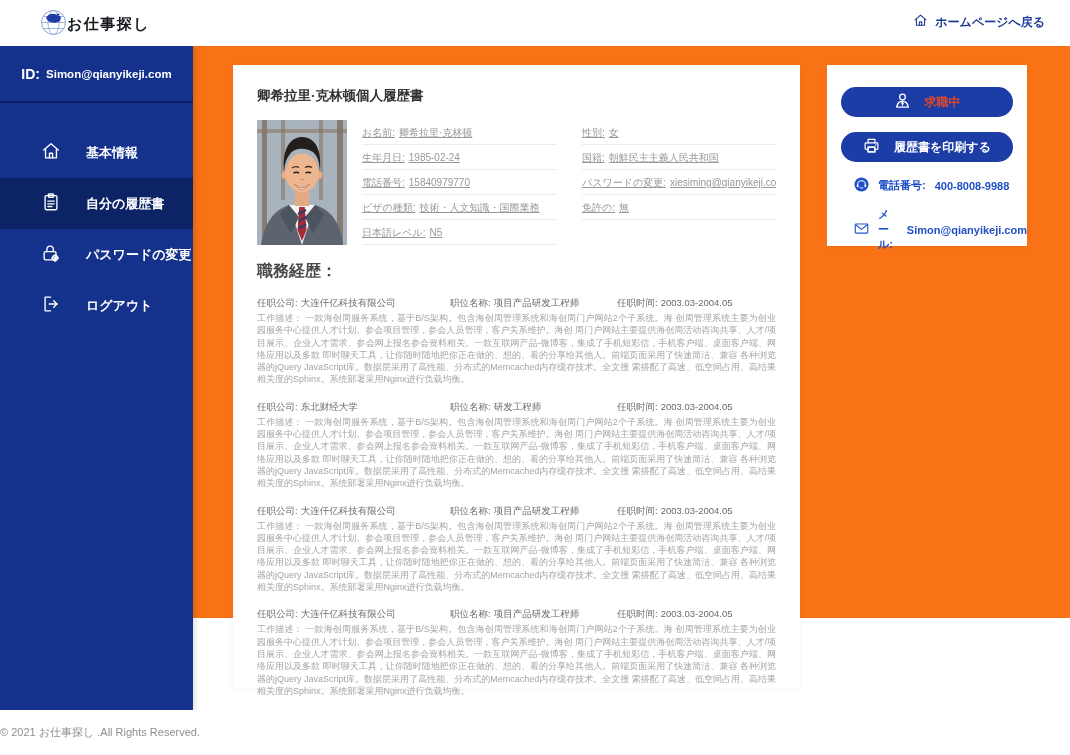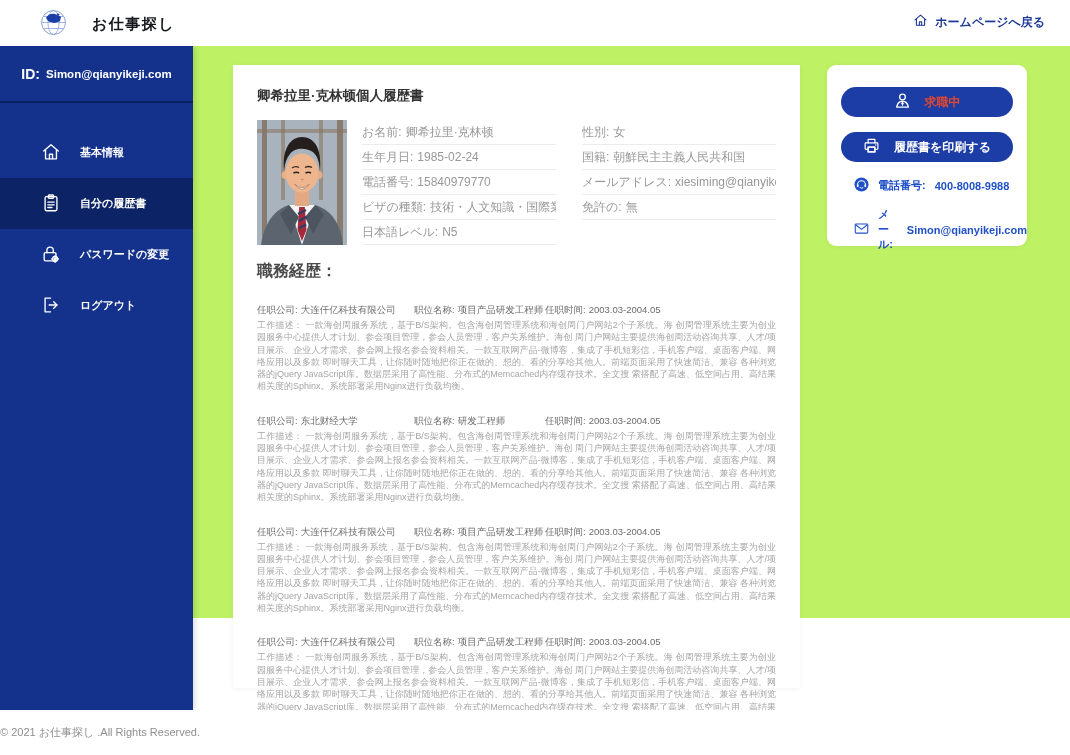--- a/index.html
+++ b/index.html
@@ -3,58 +3,58 @@
 <meta charset="utf-8">
 <style>
   * { box-sizing: border-box; }
   html,body { margin:0; padding:0; }
   body {
     width:1070px; height:755px; position:relative; overflow:hidden;
     background:#ffffff; font-family:"Liberation Sans", sans-serif;
   }
   
   .header { position:absolute; top:0; left:0; right:0; height:46px; background:#fff; z-index:5; }
-  .brand { position:absolute; left:40px; top:9px; display:flex; align-items:center; gap:25px; }
+  .brand { position:absolute; left:40px; top:9px; display:flex; align-items:center; gap:0; }
   .brand-title { font-size:15px; font-weight:bold; color:#15181d; letter-spacing:1.5px; }
   .home-link { position:absolute; right:25px; top:13px; display:flex; align-items:center; gap:7px;
     font-size:12px; font-weight:bold; color:var(--link-dark,#1d3a96); cursor:pointer; }
   .home-link svg { width:15px; height:15px; }
   
-  .content { position:absolute; top:46px; left:0; right:0; height:572px; background:#bef264; }
+  .content { position:absolute; top:46px; left:0; right:0; height:572px; background:#f97316; }
   
   .sidebar { position:absolute; left:0; top:0; width:193px; height:664px;
     background:var(--brand-blue,#14328c); box-shadow:2px 0 6px rgba(0,0,0,.15); }
   .sid-id { height:57px; display:flex; align-items:center; justify-content:center; gap:6px;
     color:#fff; border-bottom:2px solid #0a2064; }
   .sid-id .id-label { font-size:14px; font-weight:bold; }
   .sid-id .id-value { font-size:11.5px; font-weight:bold; }
   .menu { padding-top:24px; }
-  .menu-item { height:51px; display:flex; align-items:center; gap:19px; padding-left:41px;
-    color:#fff; font-size:11px; font-weight:bold; cursor:pointer; }
+  .menu-item { height:51px; display:flex; align-items:center; gap:25px; padding-left:41px;
+    color:#fff; font-size:13px; font-weight:bold; cursor:pointer; }
   .menu-item.active { background:var(--active-navy,#0c2366); }
   .menu-item svg { width:20px; height:20px; flex:0 0 20px; }
   
   .main-card { position:absolute; left:233px; top:19px; width:567px; height:623px; background:#fff;
     box-shadow:0 1px 5px rgba(0,0,0,.05); padding:22px 24px; }
   .resume-title { font-size:13.5px; font-weight:bold; color:#333; margin:0 0 15px; }
   .profile { display:flex; gap:15px; }
   .photo { width:90px; height:125px; flex:0 0 90px; overflow:hidden; background:#aab4be; }
   .fields { flex:1; display:grid; grid-template-columns:1fr 1fr; column-gap:26px; align-content:start; }
-  .cell { height:25px; line-height:25px; border-bottom:1px solid #ececec; font-size:12px;
-    color:#989898; white-space:nowrap; overflow:hidden; }
+  .cell { height:25px; line-height:25px; border-bottom:1px solid #ececec; font-size:10px;
+    color:#989898; white-space:nowrap; overflow:hidden;text-decoration:underline; }
   .cell .lab { margin-right:4px; }
   .cell .val.muted { color:#c6c6c6; }
   .work-title { font-size:16px; font-weight:bold; color:#4a4a4a; margin:16px 0 2px; }
-  .job-meta { display:flex; font-size:9.5px; color:#6b6b6b; height:13px; line-height:13px; margin-top:21px; }
+  .job-meta { display:flex; font-size:9.5px; color:#6b6b6b; height:13px; line-height:13px; margin-top:14px;gap:36px; }
   .job-meta .m1 { width:157px; } .job-meta .m2 { width:131px; }
   .job-meta .lab { margin-right:3px; }
   .job-desc { font-size:9px; line-height:12.3px; color:#a5a5a5; margin-top:3px; text-align:justify; }
   
   .aside-card { position:absolute; left:827px; top:19px; width:200px; height:181px; background:#fff;
-    box-shadow:0 1px 5px rgba(0,0,0,.05); padding-top:22px;border-radius:9px; }
+    box-shadow:0 1px 5px rgba(0,0,0,.05); padding-top:22px; }
   .pill-btn { width:172px; height:30px; border-radius:16px; border:none;
     background:var(--button-blue,#1d3da6); display:flex; align-items:center; justify-content:center;
     gap:14px; margin:0 auto 15px; cursor:pointer; }
   .pill-btn svg { width:17px; height:17px; color:#fff; }
   .status-text { color:var(--status-red,#e0472e); font-size:12px; font-weight:bold; }
   .print-text { color:#fff; font-size:12px; font-weight:bold; }
   .contact-row { display:flex; align-items:center; gap:9px; margin:13px 0 0 27px;
     font-size:11px; font-weight:bold; color:var(--link-blue,#2050c8); }
   .contact-row svg { width:15px; height:15px; flex:0 0 15px; }
   
@@ -176,21 +176,21 @@
           <path d="M44 59 q1 1.5 2.5 0" stroke="#c98b64" stroke-width="1.2" fill="none"></path>
           <path d="M37.5 64 Q45 71.5 52.5 64 Q45 75 37.5 64 Z" fill="#fff" stroke="#b07a5a" stroke-width="0.8"></path>
         </svg>
       </div>
       <div class="fields">
         <div class="cell"><span class="lab">お名前:</span><span class="val">卿希拉里·克林顿</span></div>
         <div class="cell"><span class="lab">性別:</span><span class="val">女</span></div>
         <div class="cell"><span class="lab">生年月日:</span><span class="val">1985-02-24</span></div>
         <div class="cell"><span class="lab">国籍:</span><span class="val">朝鮮民主主義人民共和国</span></div>
         <div class="cell"><span class="lab">電話番号:</span><span class="val">15840979770</span></div>
-        <div class="cell"><span class="lab">メールアドレス:</span><span class="val">xiesiming@qianyikeji.com</span></div>
+        <div class="cell"><span class="lab">パスワードの変更:</span><span class="val">xiesiming@qianyikeji.com</span></div>
         <div class="cell"><span class="lab">ビザの種類:</span><span class="val">技術・人文知識・国際業務</span></div>
         <div class="cell"><span class="lab">免許の:</span><span class="val">無</span></div>
         <div class="cell"><span class="lab">日本語レベル:</span><span class="val">N5</span></div>
       </div>
     </div>
 
     <div class="work-title">職務経歴：</div>
 
     <div class="job">
       <div class="job-meta">

